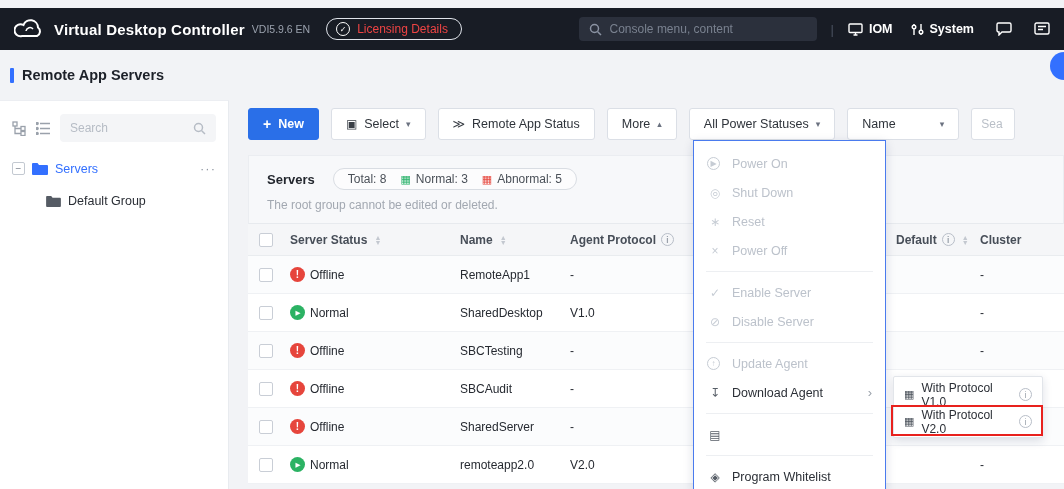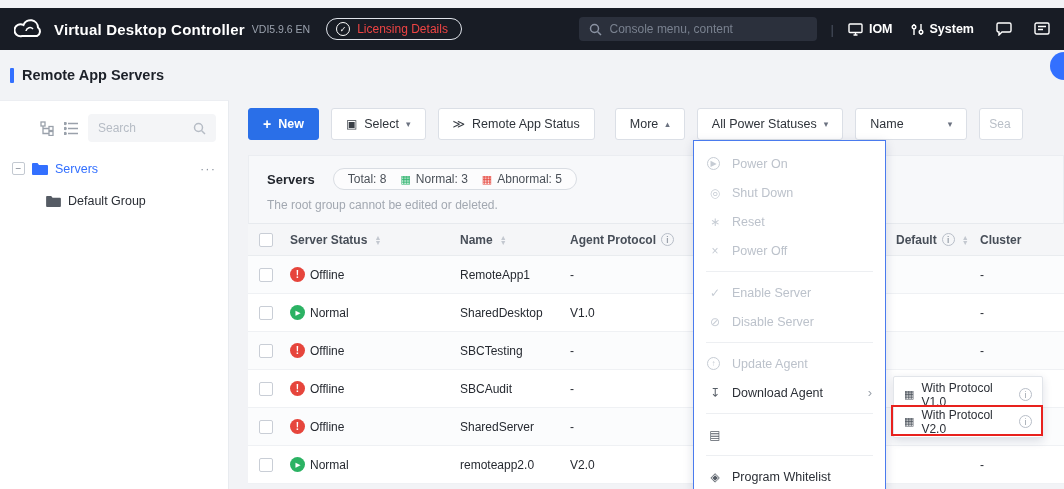--- a/index.html
+++ b/index.html
@@ -52,21 +52,21 @@
   .fab{
     position:absolute; left:1050px; top:52px; width:28px; height:28px; border-radius:50%;
     background:#3370ff; z-index:25; cursor:pointer;
   }
 
   
   .sidebar{
     position:absolute; left:0; top:100px; width:229px; height:389px;
     background:#fff; border-right:1px solid #e8ebef; border-top:1px solid #eceef2;
   }
-  .sidebar-toolbar{ display:flex; align-items:center; gap:9px; padding:13px 12px 10px 12px;margin-left:28px; }
+  .sidebar-toolbar{ display:flex; align-items:center; gap:9px; padding:13px 12px 10px 12px; }
   .tree-tool{ color:#9aa1ab; cursor:pointer; flex:none; }
   .sidebar-search{
     flex:1; height:28px; background:#f4f5f7; border-radius:4px;
     display:flex; align-items:center; padding:0 10px; gap:6px; color:#b6bcc5;
   }
   .sidebar-search input{ border:none; outline:none; background:transparent; width:100%;
     font-size:12px; color:#454b54; font-family:inherit; }
   .sidebar-search input::placeholder{ color:#b6bcc5; }
   .tree-row{ display:flex; align-items:center; gap:7px; padding:9px 12px; cursor:pointer; }
   .expand-box{
@@ -87,21 +87,21 @@
   .btn{
     height:32px; display:flex; align-items:center; gap:7px; padding:0 14px;
     background:#fff; border:1px solid #dbdfe6; border-radius:3px; cursor:pointer;
     font-size:12.5px; color:#2e333a; white-space:nowrap;
   }
   .btn-primary{ background:#2a6fe8; border-color:#2a6fe8; color:#fff; font-weight:700; }
   .btn-disabled{ color:#c1c7cf; cursor:default; }
   .btn .caret{ font-size:9px; color:#6b7280; }
   .btn-icon-dark{ color:#3a3f46; font-size:12px; }
   .plus-glyph{ font-size:14px; font-weight:700; }
-  .gap-lg{ margin-left:8px; }
+  .gap-lg{ }
   .select-like{ justify-content:space-between; }
   .w-name{ width:112px; }
   .toolbar-search{
     height:32px; background:#fff; border:1px solid #dbdfe6; border-radius:3px;
     display:flex; align-items:center; padding:0 9px; width:44px; overflow:hidden; flex:none;
   }
   .toolbar-search input{ border:none; outline:none; width:100%; font-size:12px;
     color:#454b54; font-family:inherit; background:transparent; }
   .toolbar-search input::placeholder{ color:#b9bfc7; }
 

